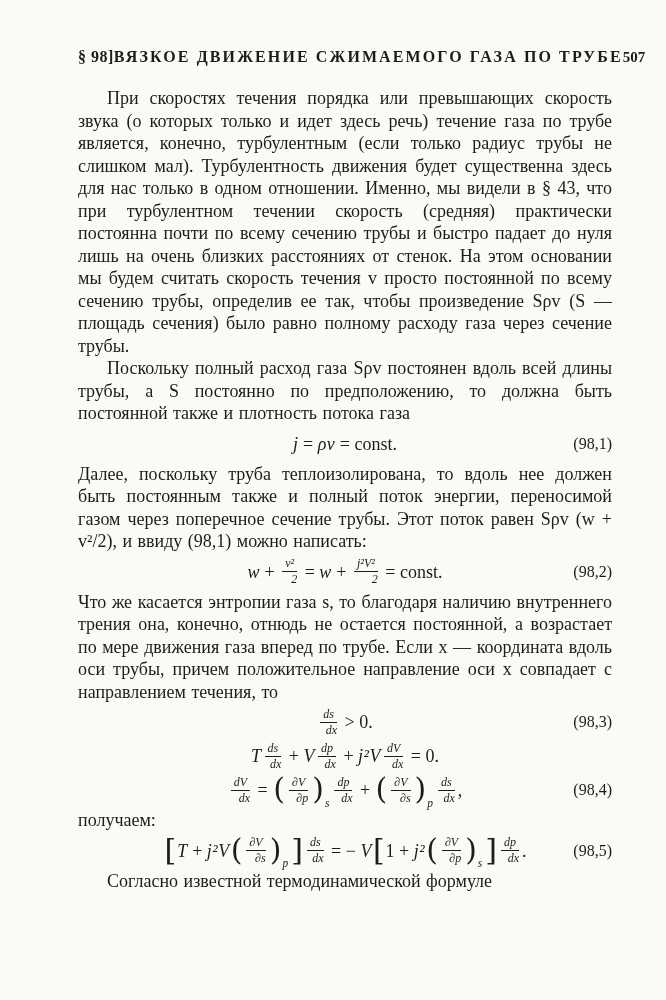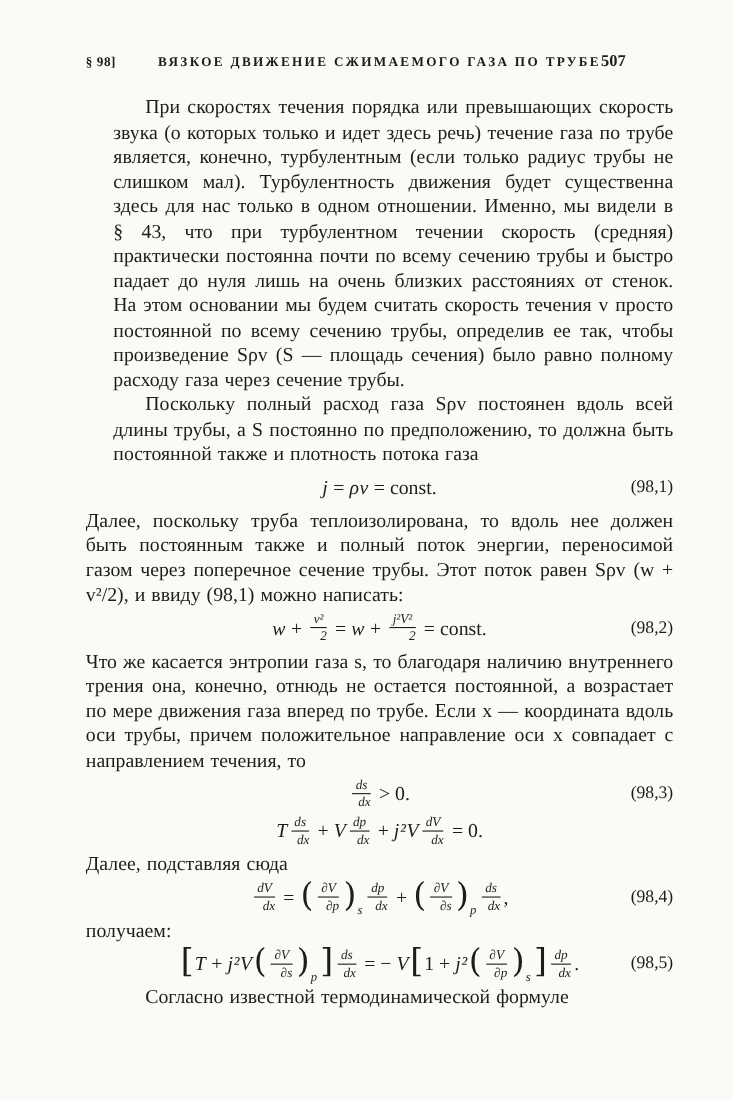--- a/index.html
+++ b/index.html
@@ -18,48 +18,48 @@
     padding: 48px 54px 0 78px;
   }
   
   .header {
     display: flex;
     align-items: baseline;
     margin-bottom: 21px;
   }
   .sec {
     width: 84px;
-    font-size: 12px;
+    font-size: 16px;
     font-weight: 700;
     letter-spacing: 0.5px;
     white-space: nowrap;
   }
   .rtitle {
     flex: 1;
     text-align: center;
-    font-size: 12px;
+    font-size: 16px;
     font-weight: 700;
     letter-spacing: 2.1px;
     white-space: nowrap;
   }
   .pnum {
     width: 84px;
     text-align: left;
     font-size: 15px;
     font-weight: 700;
   }
   
   .para {
     margin: 0;
     font-size: 18px;
     line-height: 22.5px;
     text-align: justify;
     word-spacing: 1px;
   }
-  .para.indent { text-indent: 29px; margin-left: 25px; }
+  .para.indent { text-indent: 29px; }
   .para.short { text-align: left; }
   
   .eqrow {
     position: relative;
     display: flex;
     align-items: center;
     justify-content: center;
     margin: 4px 0;
     min-height: 30px;
   }
@@ -144,21 +144,20 @@
   <div class="eqrow">
     <span class="eq"><span class="frac"><span class="fnum">ds</span><span class="fden">dx</span></span><span class="mt"> &gt; 0.</span></span>
     <span class="eqnum">(98,3)</span>
   </div>
 
 
   <div class="eqrow">
     <span class="eq"><span class="mi">T</span><span class="frac"><span class="fnum">ds</span><span class="fden">dx</span></span><span class="mt"> + </span><span class="mi">V</span><span class="frac"><span class="fnum">dp</span><span class="fden">dx</span></span><span class="mt"> + </span><span class="mi">j²V</span><span class="frac"><span class="fnum">dV</span><span class="fden">dx</span></span><span class="mt"> = 0.</span></span>
   </div>
 
-  <p class="para short">Далее, подставляя сюда</p>
 
   <div class="eqrow">
     <span class="eq"><span class="frac"><span class="fnum">dV</span><span class="fden">dx</span></span><span class="mt"> = </span><span class="bigd">(</span><span class="frac"><span class="fnum">∂V</span><span class="fden">∂p</span></span><span class="bigd">)</span><span class="dsub">s</span><span class="frac"><span class="fnum">dp</span><span class="fden">dx</span></span><span class="mt"> + </span><span class="bigd">(</span><span class="frac"><span class="fnum">∂V</span><span class="fden">∂s</span></span><span class="bigd">)</span><span class="dsub">p</span><span class="frac"><span class="fnum">ds</span><span class="fden">dx</span></span><span class="mt">,</span></span>
     <span class="eqnum">(98,4)</span>
   </div>
 
   <p class="para short">получаем:</p>
 
   <div class="eqrow">
     <span class="eq"><span class="bigd">[</span><span class="mi">T</span><span class="mt"> + </span><span class="mi">j²V</span><span class="bigd">(</span><span class="frac"><span class="fnum">∂V</span><span class="fden">∂s</span></span><span class="bigd">)</span><span class="dsub">p</span><span class="bigd">]</span><span class="frac"><span class="fnum">ds</span><span class="fden">dx</span></span><span class="mt"> = − </span><span class="mi">V</span><span class="bigd">[</span><span class="mt">1 + </span><span class="mi">j²</span><span class="bigd">(</span><span class="frac"><span class="fnum">∂V</span><span class="fden">∂p</span></span><span class="bigd">)</span><span class="dsub">s</span><span class="bigd">]</span><span class="frac"><span class="fnum">dp</span><span class="fden">dx</span></span><span class="mt">.</span></span>

